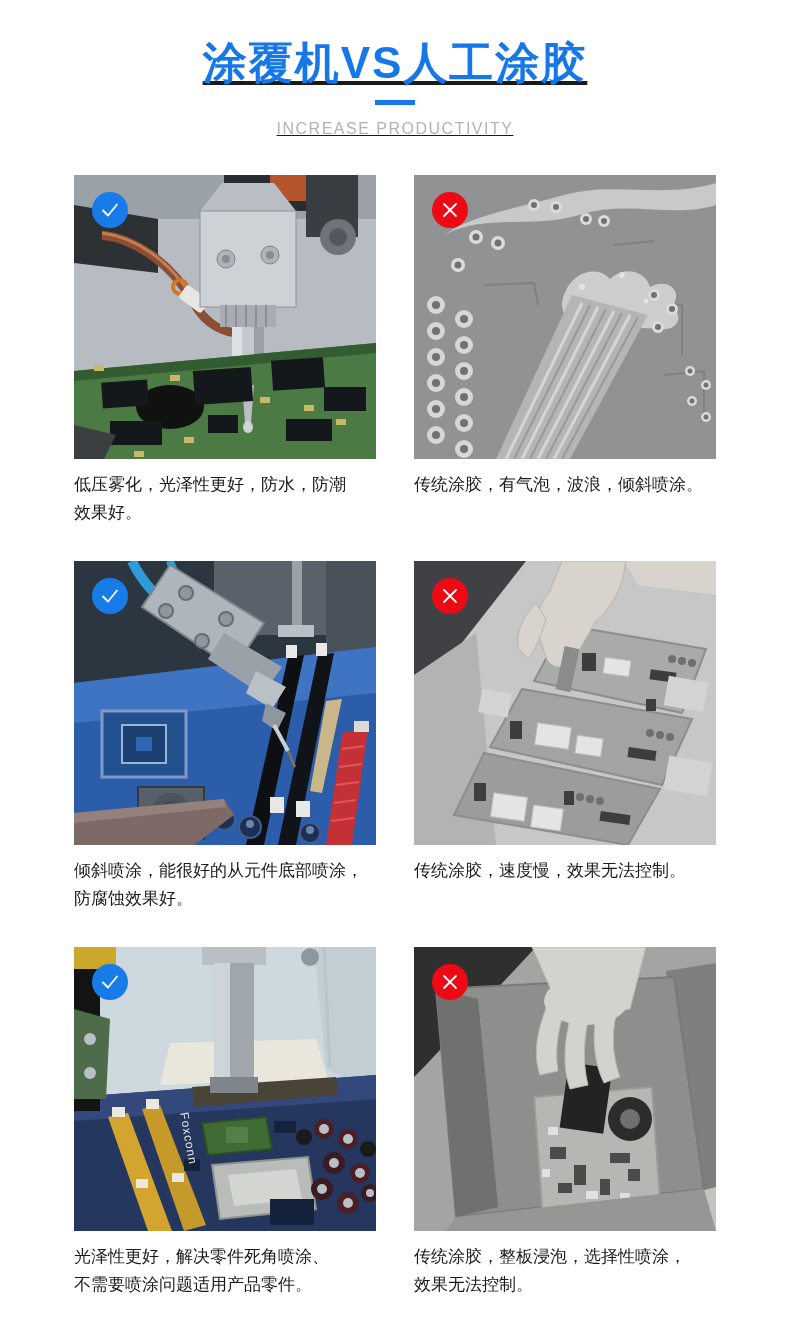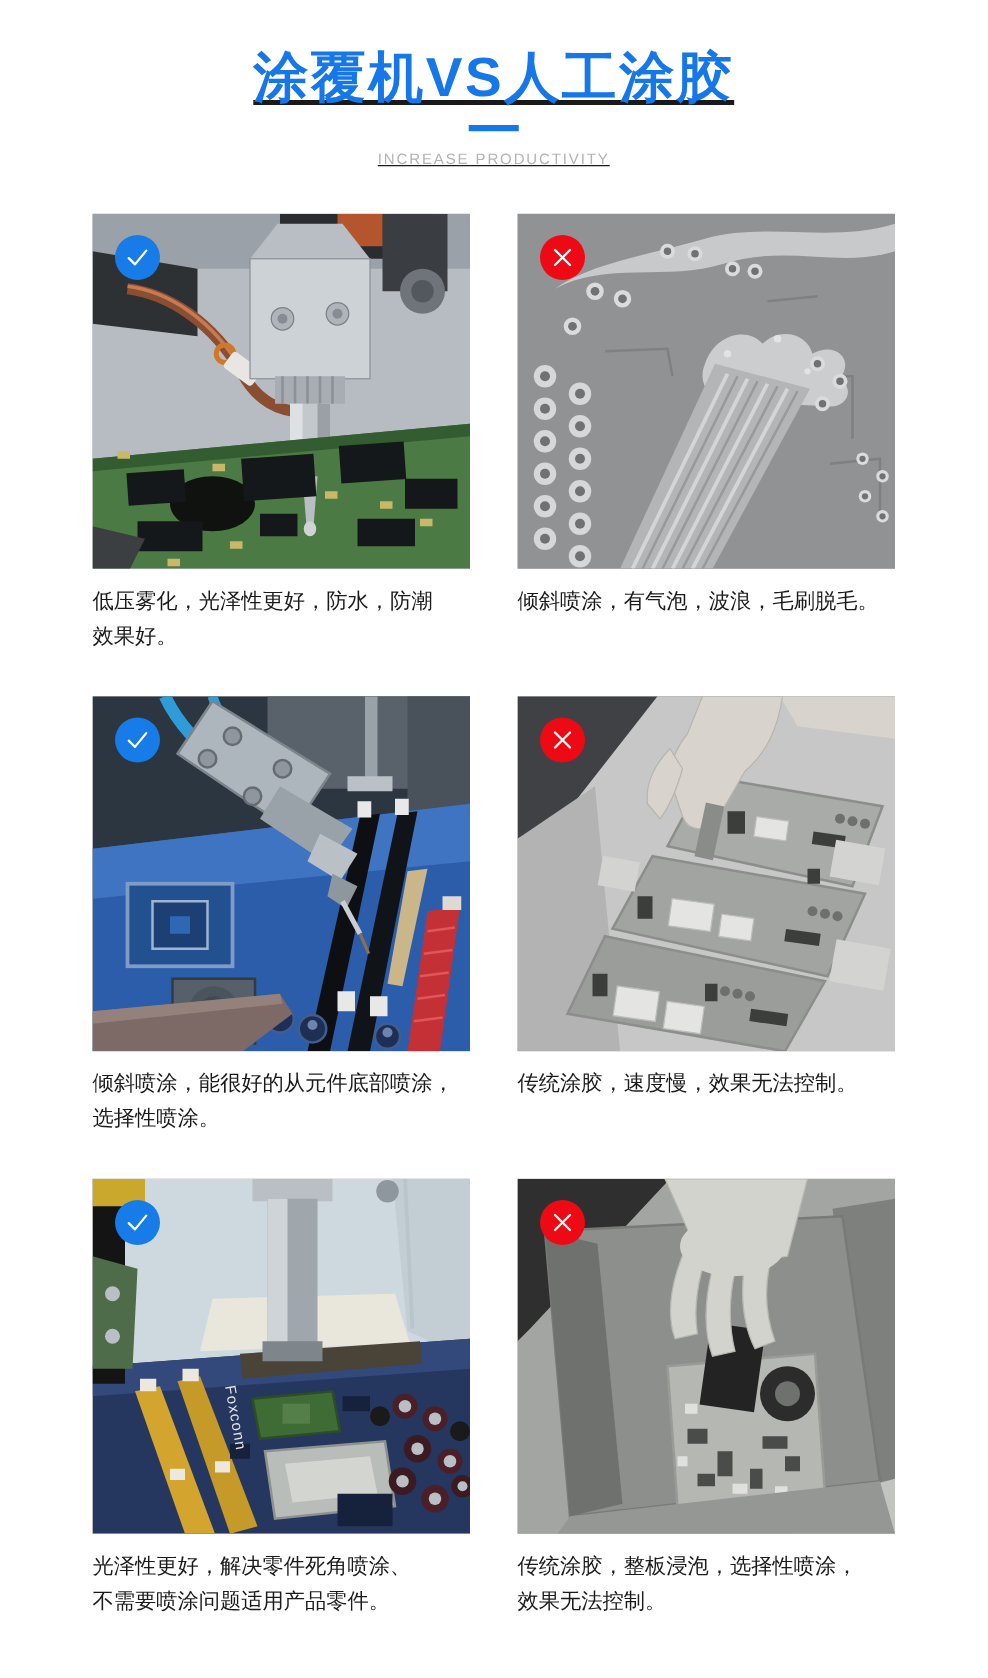--- a/index.html
+++ b/index.html
@@ -16,21 +16,21 @@
     font-family:"Liberation Sans","DejaVu Sans",sans-serif;
     color:var(--caption);
   }
   header{padding-top:40px;text-align:center;text-decoration:underline;}
   .title{
     font-size:44px;font-weight:bold;color:var(--accent);
     letter-spacing:2px;line-height:1.05;
   }
   .underline{width:40px;height:5px;background:var(--accent);margin:14px auto 0;}
   .subtitle{
-    margin-top:15px;font-size:12px;color:var(--subtitle);
+    margin-top:15px;font-size:16px;color:var(--subtitle);
     letter-spacing:1.5px;font-weight:400;
   }
   .grid{
     width:642px;margin:37px auto 0;
     display:grid;grid-template-columns:302px 302px;
     column-gap:38px;row-gap:34px;
     padding-bottom:28px;
   }
   figure{width:358px;}
   .photo{
@@ -213,21 +213,21 @@
         <circle cx="208" cy="100" r="3" fill="#e2e3e4"></circle>
         <circle cx="232" cy="126" r="2.5" fill="#e2e3e4"></circle>
       </svg>
       <span class="badge bad">
         <svg width="22" height="22" viewBox="0 0 22 22">
           <line x1="5" y1="5" x2="17" y2="17" stroke="#ffffff" stroke-width="1.8" stroke-linecap="round"></line>
           <line x1="17" y1="5" x2="5" y2="17" stroke="#ffffff" stroke-width="1.8" stroke-linecap="round"></line>
         </svg>
       </span>
     </div>
-    <figcaption>倾斜喷涂，有气泡，波浪，毛刷脱毛。</figcaption>
+    <figcaption>传统涂胶，有气泡，波浪，倾斜喷涂。</figcaption>
   </figure>
 
   <figure>
     <div class="photo">
       <svg class="scene" viewBox="0 0 302 284" preserveAspectRatio="none">
         <rect width="302" height="284" fill="#2b3640"></rect>
         <rect x="140" y="0" width="162" height="74" fill="#59626b"></rect>
         <rect x="252" y="0" width="50" height="110" fill="#49525a"></rect>
         <polygon points="0,122 302,86 302,284 0,284" fill="#2c5daa"></polygon>
         <polygon points="0,122 302,86 302,132 0,162" fill="#3f74c2"></polygon>
@@ -280,21 +280,21 @@
         <line x1="200" y1="164" x2="214" y2="190" stroke="#c9ced2" stroke-width="4"></line>
         <line x1="214" y1="190" x2="221" y2="206" stroke="#8a6f52" stroke-width="2.5"></line>
       </svg>
       <span class="badge good">
         <svg width="22" height="22" viewBox="0 0 22 22">
           <polyline points="4,11.5 9,16.5 18,5.5" fill="none" stroke="#ffffff" stroke-width="1.8" stroke-linecap="round" stroke-linejoin="round"></polyline>
         </svg>
       </span>
     </div>
     <figcaption>倾斜喷涂，能很好的从元件底部喷涂，
-选择性喷涂。</figcaption>
+防腐蚀效果好。</figcaption>
   </figure>
 
   <figure>
     <div class="photo">
       <svg class="scene" viewBox="0 0 302 284" preserveAspectRatio="none">
         <rect width="302" height="284" fill="#c6c7c6"></rect>
         <polygon points="0,0 112,0 40,92 0,114" fill="#3f4144"></polygon>
         <polygon points="0,114 62,72 82,284 0,284" fill="#b2b3b2"></polygon>
         <polygon points="150,64 292,88 268,152 120,120" fill="#a9aba8" stroke="#8c8e8b" stroke-width="2"></polygon>
         <polygon points="108,128 278,158 248,224 76,186" fill="#a2a4a1" stroke="#8c8e8b" stroke-width="2"></polygon>

